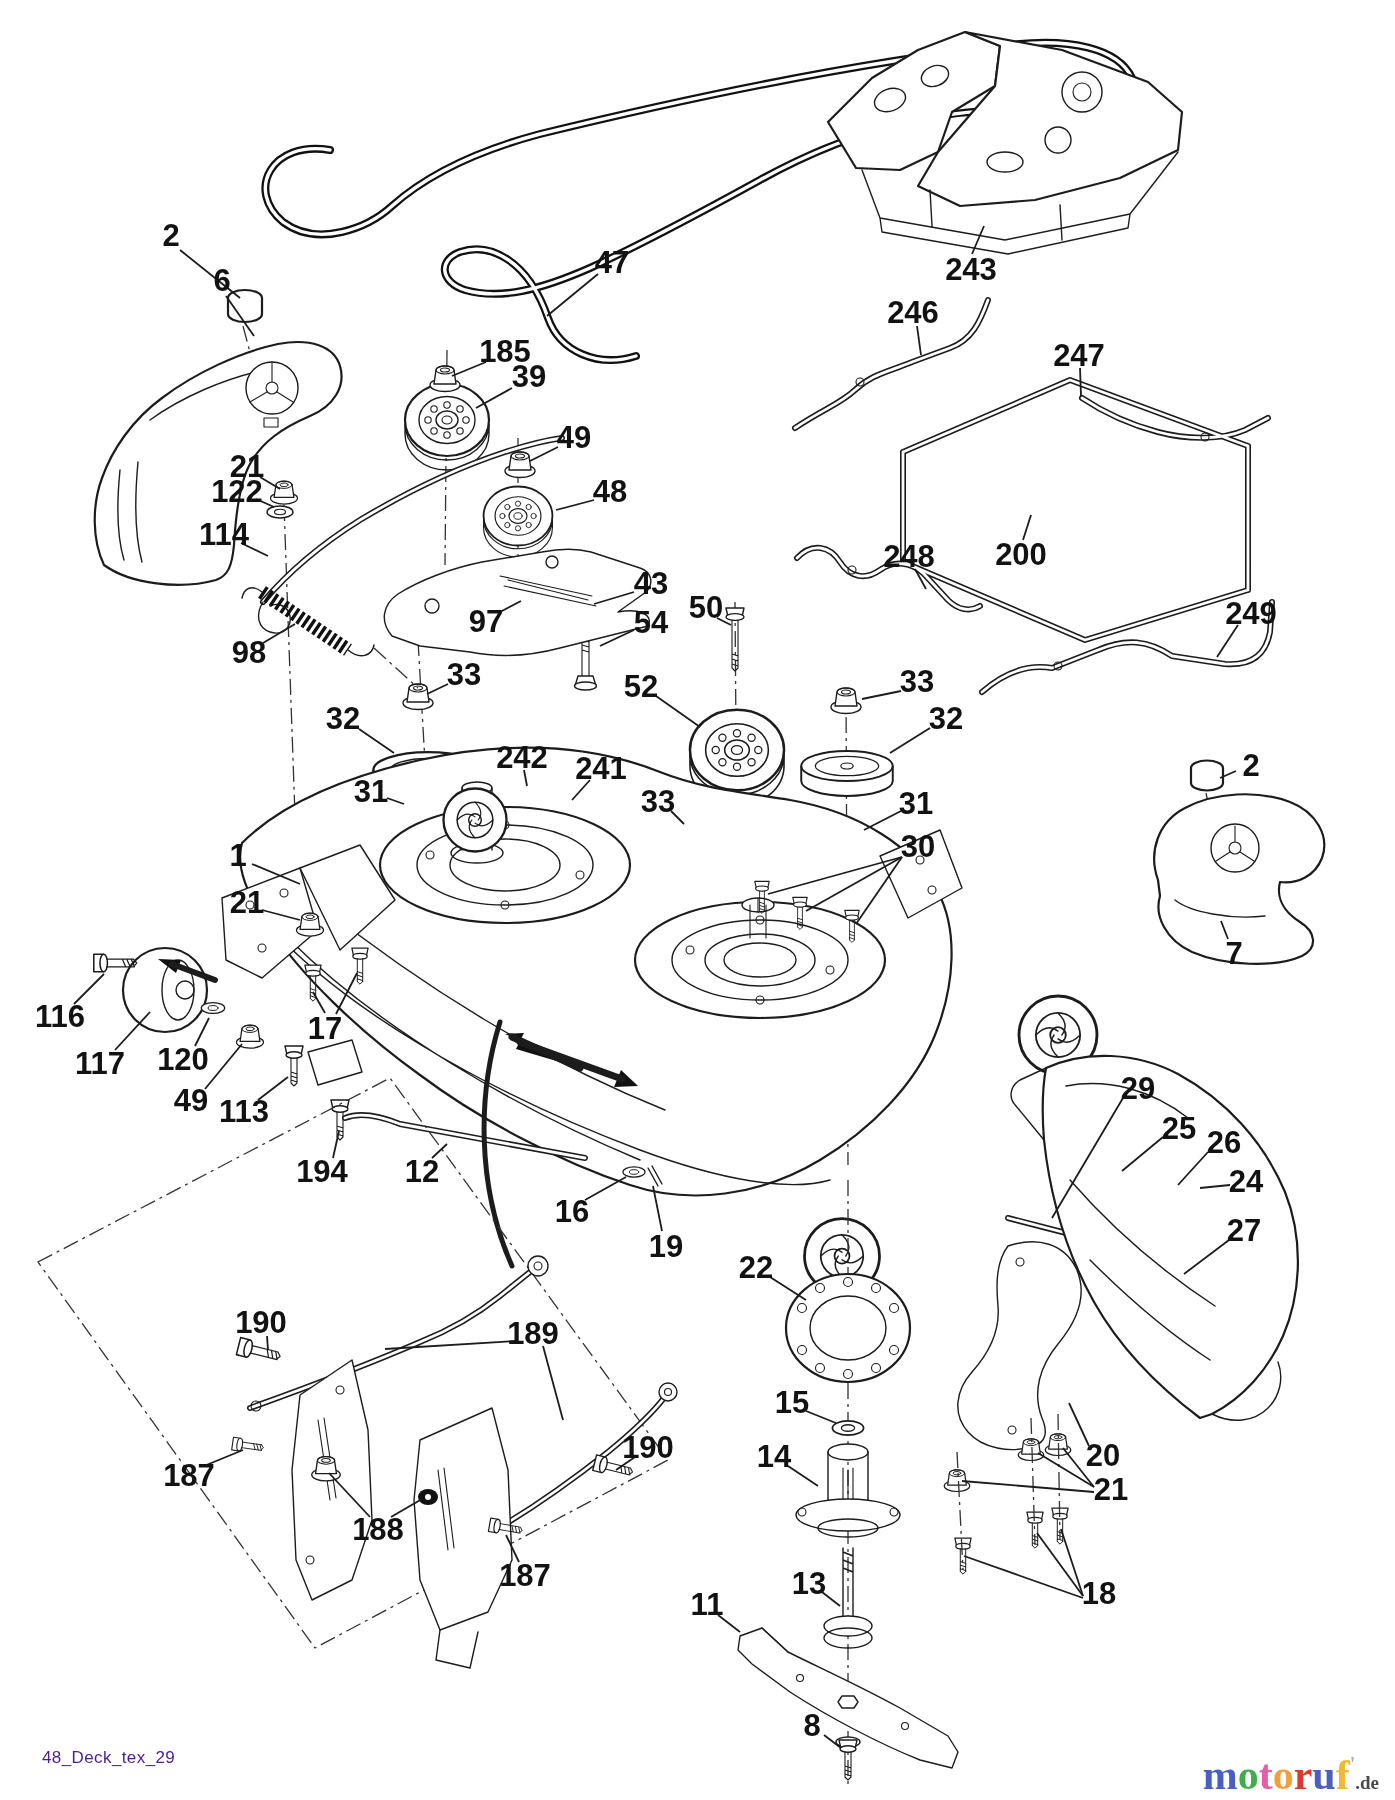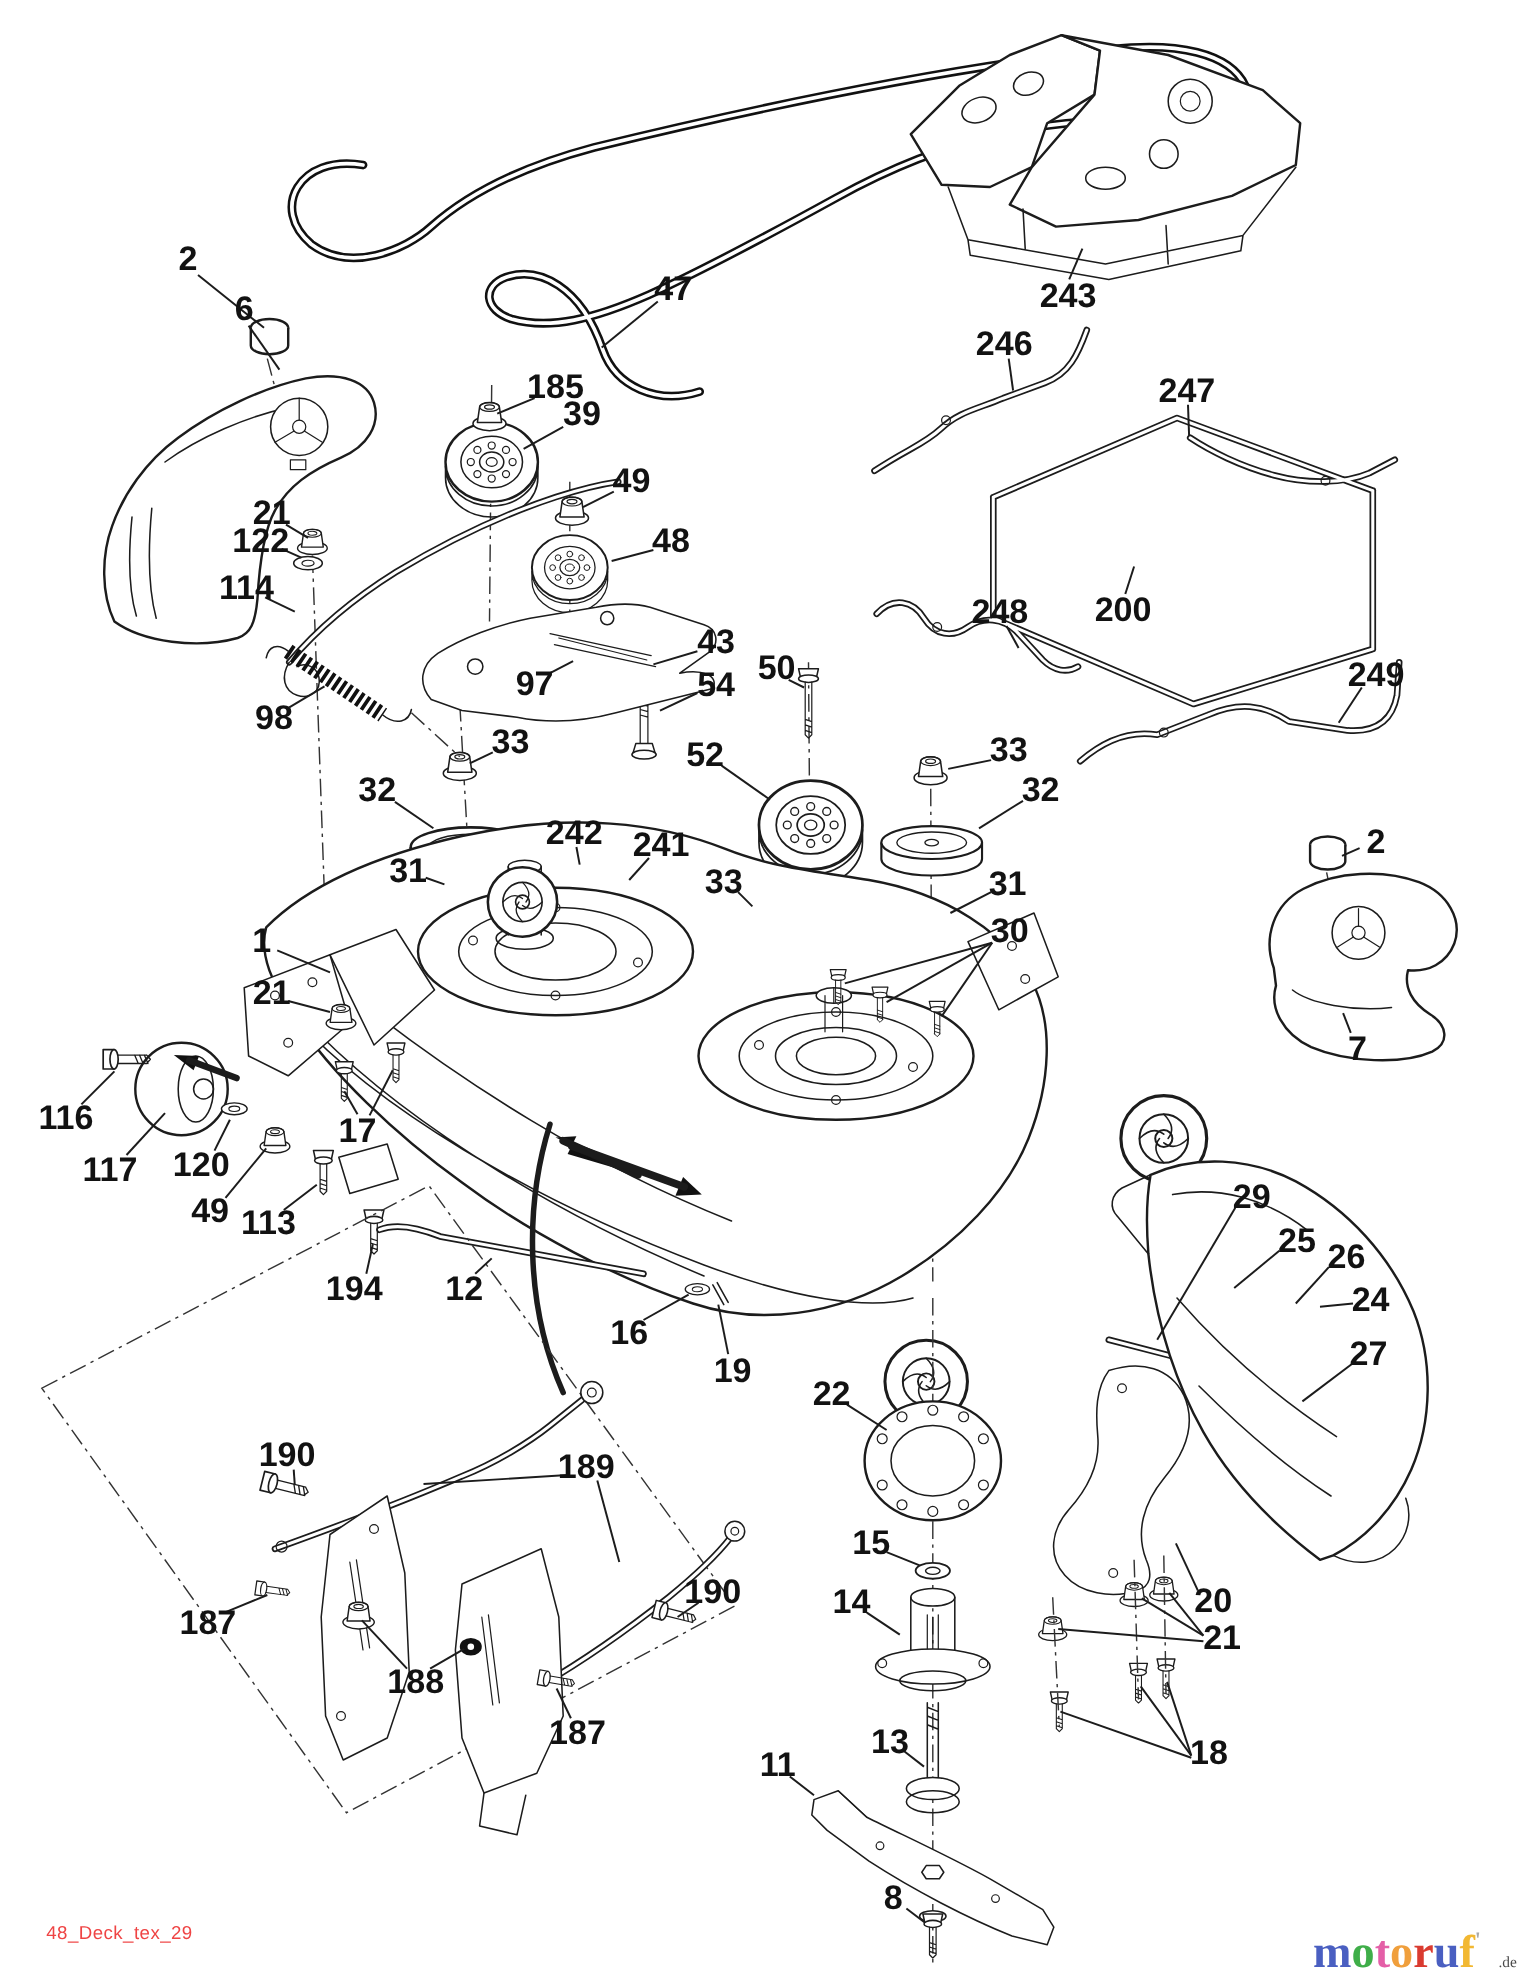--- a/index.html
+++ b/index.html
@@ -13,25 +13,25 @@
   .fillw{fill:#ffffff;stroke:#1c1c1c;stroke-width:2.2;stroke-linejoin:round;}
   .fillw2{fill:#ffffff;stroke:#1c1c1c;stroke-width:1.4;stroke-linejoin:round;}
   .blk {fill:#111;stroke:none;}
   .wire {fill:none;stroke:#1c1c1c;stroke-width:6;stroke-linecap:round;stroke-linejoin:round;}
   .wirecore{fill:none;stroke:#ffffff;stroke-width:2.8;stroke-linecap:round;stroke-linejoin:round;}
   .belt {fill:none;stroke:#111;stroke-width:8;stroke-linecap:round;stroke-linejoin:round;}
   .beltcore{fill:none;stroke:#ffffff;stroke-width:3.4;stroke-linecap:round;stroke-linejoin:round;}
   .cdash{fill:none;stroke:#333;stroke-width:1.3;stroke-dasharray:16 5 3 5;}
   .coil {fill:none;stroke:#111;stroke-width:14;stroke-dasharray:3.4 3;}
   .leader{stroke:#1c1c1c;stroke-width:1.8;}
-  #footer-code{position:absolute;left:42px;top:1748px;font-size:17px;color:#ef4444;
+  #footer-code{position:absolute;left:42px;top:1748px;font-size:17px;color:#4c1d95;
                font-family:"Liberation Sans",sans-serif;letter-spacing:.4px;}
   #watermark{position:absolute;right:16px;bottom:4px;font-family:"Liberation Serif",serif;
              font-weight:bold;font-size:42px;line-height:1;white-space:nowrap;}
-  #watermark .suffix{font-size:14px;font-weight:normal;margin-left:16px;}
+  #watermark .suffix{font-size:19px;font-weight:bold;}
   #watermark .tick{font-size:20px;vertical-align:18px;}
 </style>
 </head>
 <body>
 
 <div id="page">
 <svg id="art" width="1395" height="1800" viewBox="0 0 1395 1800" xmlns="http://www.w3.org/2000/svg">
 
   <defs>
     <g id="nutS">

